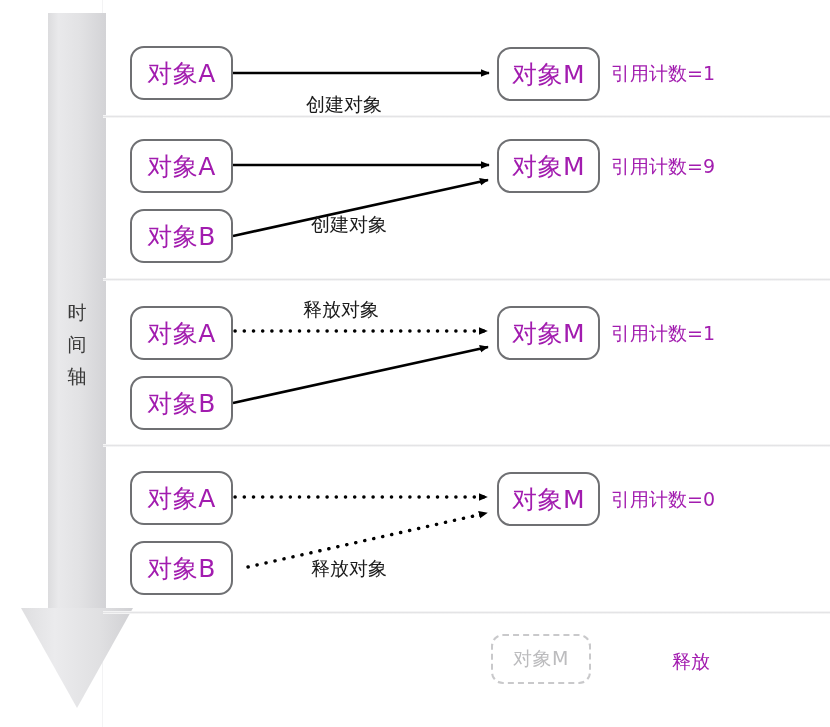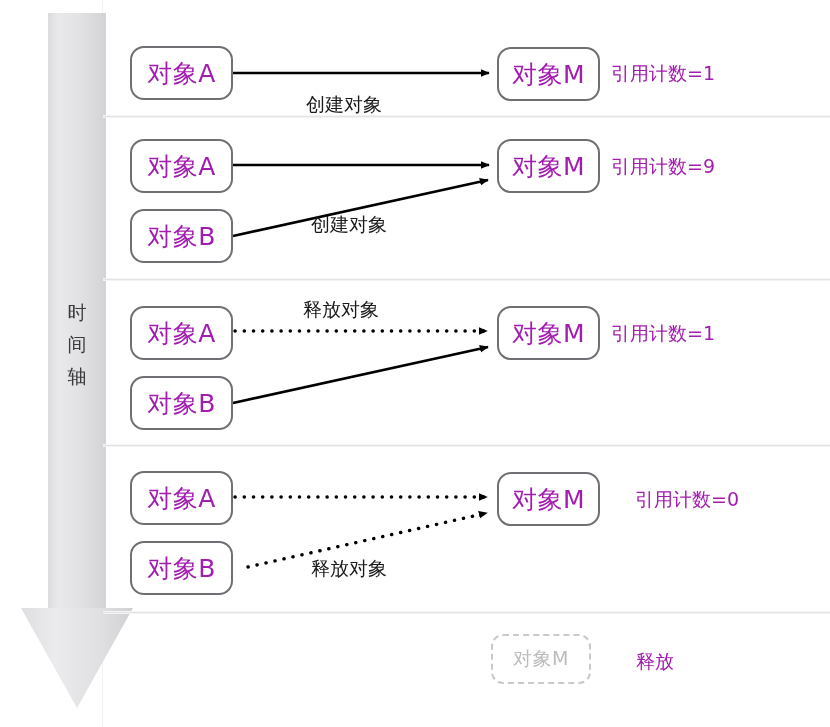--- a/index.html
+++ b/index.html
@@ -201,20 +201,20 @@
   <div class="obj" style="left:130px; top:471px; width:103px; height:54px;">
     <span>对象A</span>
   </div>
   <div class="obj" style="left:130px; top:541px; width:103px; height:54px;">
     <span>对象B</span>
   </div>
   <div class="obj" style="left:497px; top:472px; width:103px; height:54px;">
     <span>对象M</span>
   </div>
   <div class="edge-label" style="left:311px; top:556px;">释放对象</div>
-  <div class="caption" style="left:611px; top:487px;margin-left:24px;">引用计数=0</div>
+  <div class="caption" style="left:611px; top:487px;">引用计数=0</div>
 
   <div class="obj ghost" style="left:491px; top:634px; width:100px; height:50px;">
     <span>对象M</span>
   </div>
-  <div class="caption" style="left:636px; top:649px;">释放</div>
+  <div class="caption" style="left:672px; top:649px;">释放</div>
 
 </div>
 
 </body></html>

